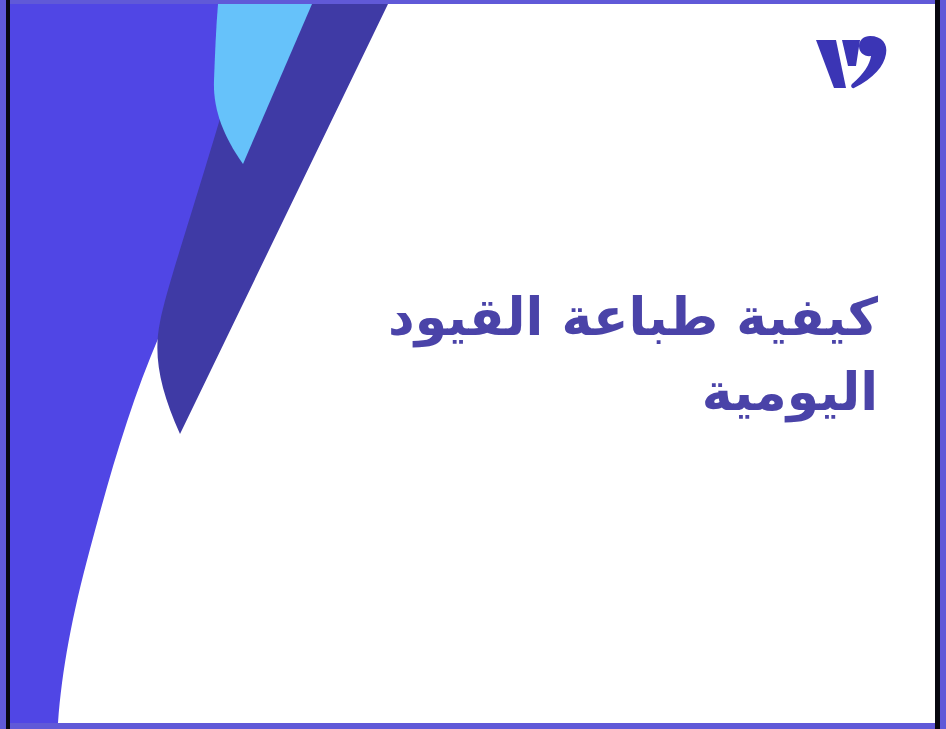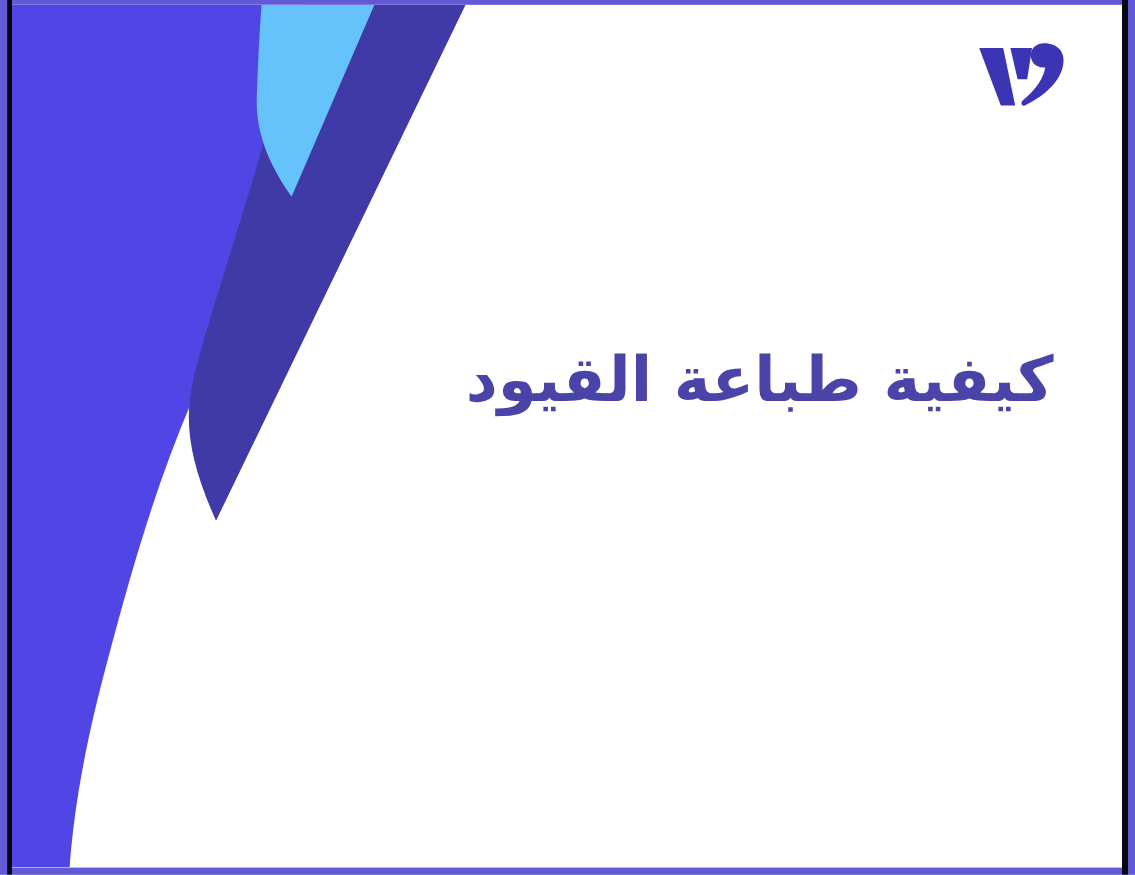--- a/index.html
+++ b/index.html
@@ -107,20 +107,21 @@
                  C72,34 62,46 42,56
                  C40,57 38,54 40,52
                  C52,42 58,32 59,24
                  C53,25 47,21 47,14
                  C47,8 52,4 58,4 Z"></path>
       </g>
     </svg>
 
     <div id="title-block">
       <div class="title-line">كيفية طباعة القيود</div>
+      <div class="title-line">اليومية</div>
     </div>
 
   </div>
 
   <div id="shadow-line-left"></div>
   <div id="shadow-line-right"></div>
 
 </div>
 
 </body></html>

